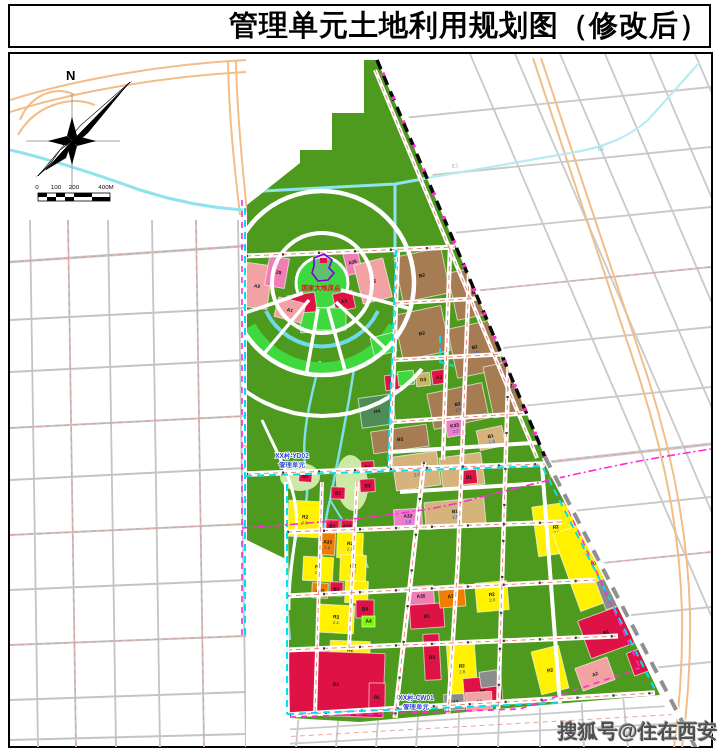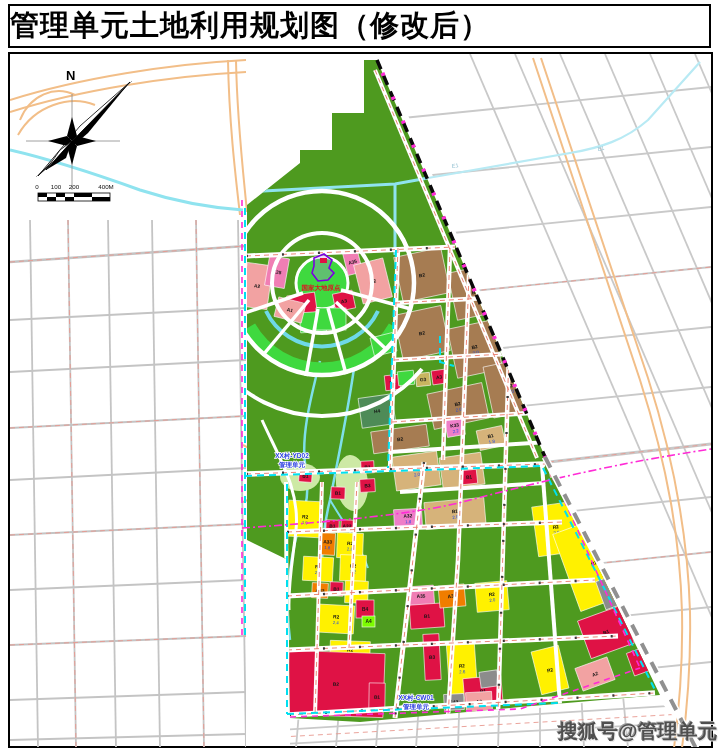--- a/index.html
+++ b/index.html
@@ -1,19 +1,19 @@
 <!DOCTYPE html>
 <html><head>
 <meta charset="utf-8">
 <style>
   html,body{margin:0;padding:0;background:#ffffff;}
   .page{position:relative;width:721px;height:756px;background:#fff;overflow:hidden;
         font-family:"Liberation Sans","DejaVu Sans",sans-serif;}
   .title-box{position:absolute;left:8px;top:4px;width:699px;height:40px;border:2px solid #000;
-             background:#fff;display:flex;align-items:center;justify-content:flex-start;}
+             background:#fff;display:flex;align-items:center;justify-content:flex-end;}
   .title-box span{font-size:29px;font-weight:bold;color:#000;letter-spacing:1px;}
   .map-svg{position:absolute;left:0;top:0;}
   .watermark{position:absolute;left:558px;top:718px;width:160px;font-size:20px;font-weight:bold;
              color:#4f4f4f;text-shadow:1px 1px 0 #e6e6e6,-1px -1px 0 #9a9a9a;letter-spacing:0px;}
   text{font-family:"Liberation Sans","DejaVu Sans",sans-serif;}
 </style>
 </head>
 <body>
 
 <div class="page">
@@ -577,15 +577,15 @@
         <rect x="38" y="193" width="72" height="8" fill="none" stroke="#000" stroke-width="0.8"></rect>
       </g>
     </g>
   </g>
 </svg>
 
 <div class="title-box">
   <span>管理单元土地利用规划图（修改后）</span>
 </div>
 
-<div class="watermark">搜狐号@管理单元</div>
+<div class="watermark">搜狐号@住在西安</div>
 
 </div>
 
 </body></html>

